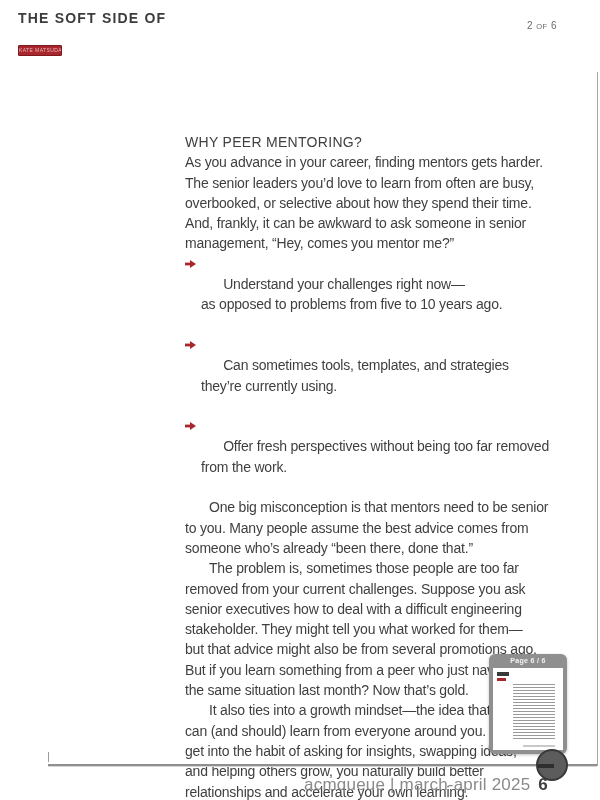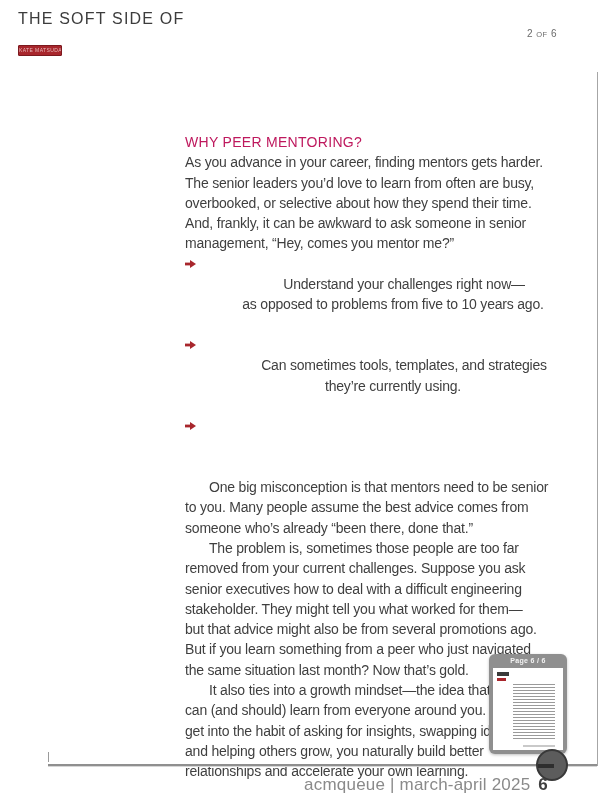--- a/index.html
+++ b/index.html
@@ -2,47 +2,47 @@
 <html><head>
 <meta charset="utf-8">
 <style>
   html,body{margin:0;padding:0;background:#ffffff;}
   .page{
     position:relative;width:600px;height:800px;background:#ffffff;overflow:hidden;
     font-family:"Liberation Sans",sans-serif;color:#3f3f3f;
   }
   
   .kicker{
-    position:absolute;left:18px;top:10px;font-size:16px;letter-spacing:1.2px;
-    color:#3c3c3c;font-weight:400;
+    position:absolute;left:18px;top:10px;font-size:14px;letter-spacing:1.2px;
+    color:#3c3c3c;font-weight:700;
   }
   .logo{
     position:absolute;left:17px;top:21px;font-family:"DejaVu Serif",serif;
     font-weight:bold;font-size:22px;letter-spacing:0.5px;color:#111;
   }
   .author-badge{
     position:absolute;left:18px;top:45px;width:42px;height:9px;
     background:#a8262c;border:1px solid #7c191e;border-radius:1px;
     color:#e8b9ba;font-size:5px;line-height:8px;text-align:center;
     letter-spacing:0.4px;overflow:hidden;white-space:nowrap;
   }
   .page-indicator{
-    position:absolute;right:43px;top:28px;font-size:10px;color:#6a6a6a;
+    position:absolute;right:43px;top:20px;font-size:10px;color:#6a6a6a;
     letter-spacing:0.5px;
   }
   .page-indicator .of{font-size:7.5px;letter-spacing:0.5px;}
   
   .article{
     position:absolute;left:185px;top:132px;width:400px;
     font-size:14px;line-height:20.3px;letter-spacing:-0.2px;color:#3f3f3f;
   }
   .article .block{white-space:pre;}
-  .article .heading{color:#be185d;letter-spacing:0.3px;}
+  .article .heading{color:#404040;letter-spacing:0.3px;}
   .article .indent{text-indent:24px;}
-  .bullet{position:relative;padding-left:16px;text-align:center;}
+  .bullet{position:relative;padding-left:16px;}
   .bullet .arrow{position:absolute;left:0;top:6px;line-height:0;}
   
   .right-rule{position:absolute;left:597px;top:72px;width:1px;height:694px;background:#a6a6a6;}
   
   .slider-track{position:absolute;left:48px;top:764px;width:549px;height:2px;background:#8f8f8f;border-bottom:1px solid #d6d6d6;}
   .slider-start-tick{position:absolute;left:48px;top:752px;width:1px;height:10px;background:#9a9a9a;}
   .slider-handle{
     position:absolute;left:536px;top:749px;width:32px;height:32px;border-radius:50%;
     background:#5c5c5c;border:2px solid #383838;box-sizing:border-box;
   }
@@ -102,21 +102,22 @@
       <span class="arrow"><svg width="11" height="8" viewBox="0 0 11 8">
             <rect x="0" y="2.6" width="5.5" height="2.8" fill="#a8262c"></rect>
             <polygon points="5,0 11,4 5,8" fill="#a8262c"></polygon>
           </svg></span><span>Can sometimes tools, templates, and strategies
 they’re currently using.</span>
     </div>
     <div class="block bullet">
       <span class="arrow"><svg width="11" height="8" viewBox="0 0 11 8">
             <rect x="0" y="2.6" width="5.5" height="2.8" fill="#a8262c"></rect>
             <polygon points="5,0 11,4 5,8" fill="#a8262c"></polygon>
-          </svg></span>
+          </svg></span><span>Offer fresh perspectives without being too far removed
+from the work.</span>
     </div>
 
     <div class="block indent">One big misconception is that mentors need to be senior
 to you. Many people assume the best advice comes from
 someone who’s already “been there, done that.”</div>
     <div class="block indent">The problem is, sometimes those people are too far
 removed from your current challenges. Suppose you ask
 senior executives how to deal with a difficult engineering
 stakeholder. They might tell you what worked for them—
 but that advice might also be from several promotions ago.

